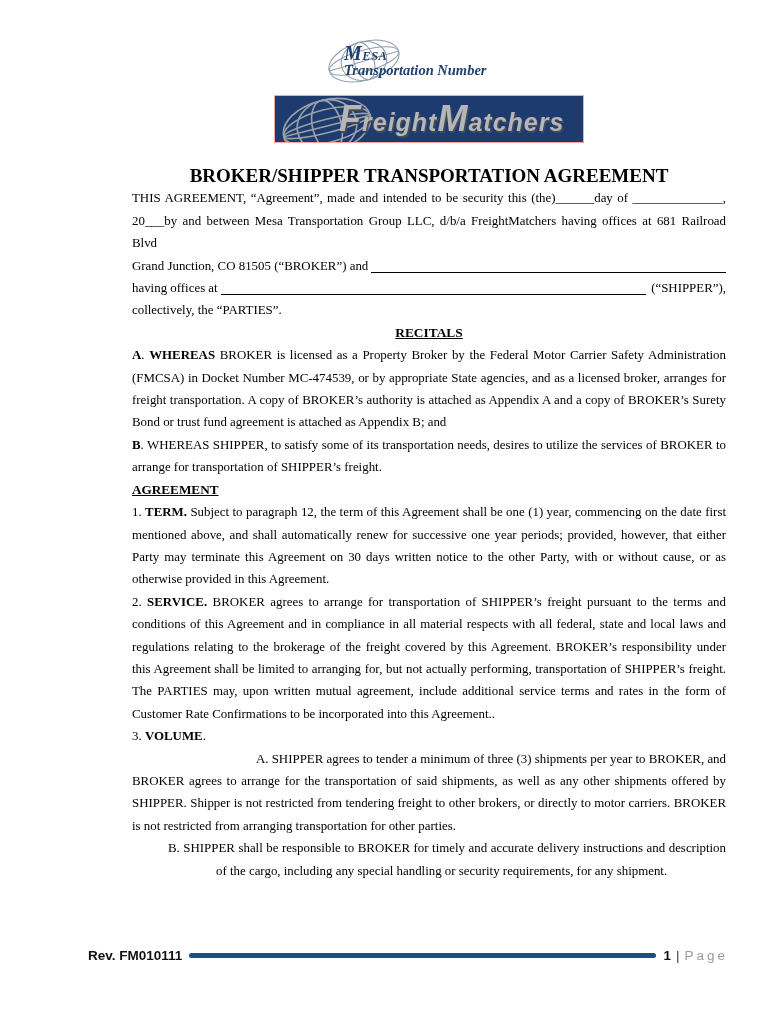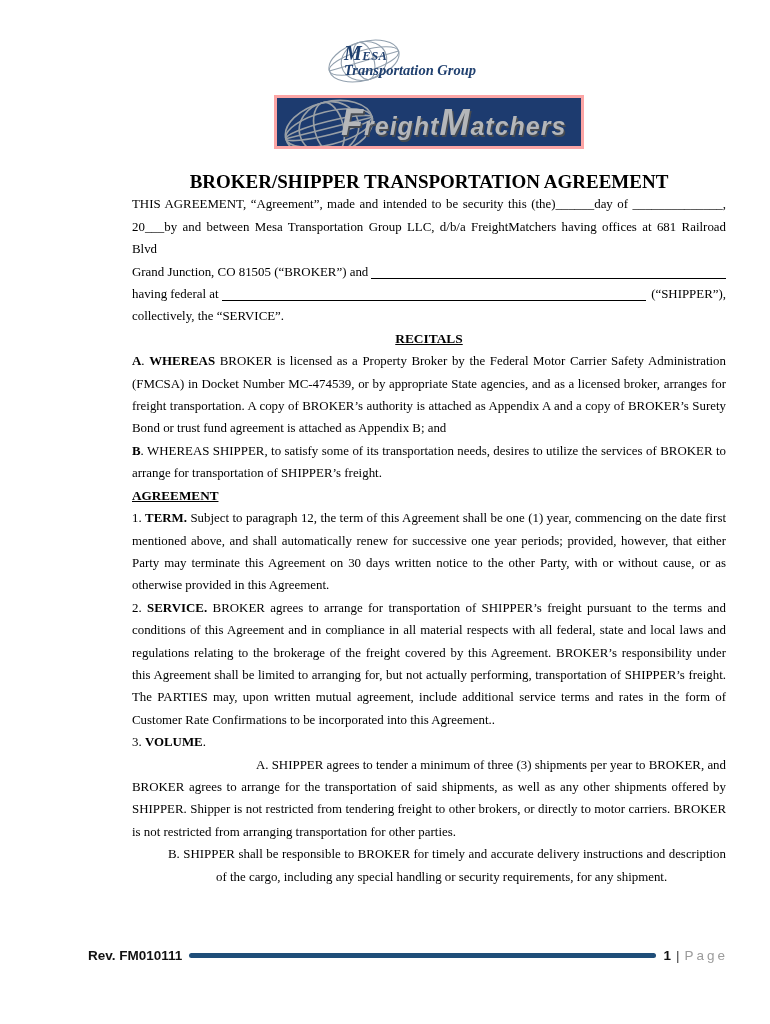--- a/index.html
+++ b/index.html
@@ -8,21 +8,21 @@
     font-family:"Liberation Serif",serif;color:#000;margin:12px auto;overflow:hidden;padding-left:44px;
   }
   
   .header{padding-top:30px;}
   .mesa{position:relative;width:210px;height:48px;margin:0 auto;}
   .mesa-globe{position:absolute;left:-6px;top:-4px;width:92px;height:46px;}
   .mesa-text{position:absolute;left:20px;top:0;color:#20406f;font-style:italic;font-weight:bold;}
   .mesa-name{font-size:12.5px;line-height:22px;letter-spacing:.5px;white-space:nowrap;}
   .mesa-name .big{font-size:20px;}
   .mesa-sub{font-size:14.5px;line-height:15px;margin-top:-4px;white-space:nowrap;}
-  .fm{position:relative;width:310px;height:54px;margin:5px auto 0;background:#1d3b6f;border:3px solid #fca5a5;box-sizing:border-box;overflow:hidden;}
+  .fm{position:relative;width:310px;height:48px;margin:5px auto 0;background:#1d3b6f;border:1px solid #fca5a5;box-sizing:border-box;overflow:hidden;}
   .fm-globe{position:absolute;left:0px;top:1px;width:104px;height:58px;}
   .fm-text{position:absolute;left:64px;bottom:5px;font-family:"Liberation Sans",sans-serif;
     font-style:italic;font-weight:bold;color:#b4b6b9;white-space:nowrap;letter-spacing:1px;
     text-shadow:1.5px 1.5px 0 #474b51;line-height:1;}
   .fm-text .cap{font-size:36px;}
   .fm-text .low{font-size:25px;}
   
   .content{margin:22px 88px 0;font-size:12.9px;line-height:22.4px;text-align:justify;}
   .content p{margin:0;}
   .doc-title{font-size:19px;font-weight:bold;text-align:center;margin:0;line-height:22.4px;}
@@ -60,21 +60,21 @@
         <g transform="rotate(-16 50 30)" fill="none" stroke="#92a0ae" stroke-width="1.4">
           <ellipse cx="50" cy="30" rx="47" ry="25"></ellipse>
           <ellipse cx="50" cy="30" rx="30" ry="25"></ellipse>
           <ellipse cx="50" cy="30" rx="13" ry="25"></ellipse>
           <ellipse cx="50" cy="30" rx="47" ry="14"></ellipse>
           <line x1="3" y1="30" x2="97" y2="30"></line>
         </g>
       </svg>
       <div class="mesa-text">
         <div class="mesa-name"><span class="big">M</span><span>ESA</span></div>
-        <div class="mesa-sub">Transportation Group</div>
+        <div class="mesa-sub">Transportation Number</div>
       </div>
     </div>
 
     <div class="fm">
       <svg class="fm-globe" viewBox="0 0 100 60">
         <g transform="rotate(-14 50 30)" fill="none" stroke="#9aa0a6" stroke-width="1.7">
           <ellipse cx="50" cy="30" rx="46" ry="27"></ellipse>
           <ellipse cx="50" cy="30" rx="31" ry="27"></ellipse>
           <ellipse cx="50" cy="30" rx="15" ry="27"></ellipse>
           <ellipse cx="50" cy="30" rx="46" ry="17"></ellipse>
@@ -91,25 +91,25 @@
 
     <h1 class="doc-title">BROKER/SHIPPER TRANSPORTATION AGREEMENT</h1>
 
     <p class="jl">THIS AGREEMENT, “Agreement”, made and intended to be security this (the)______day of ______________,</p>
     <p class="jl">20___by and between Mesa Transportation Group LLC, d/b/a FreightMatchers having offices at 681 Railroad Blvd</p>
     <div class="flexline">
       <span class="txt">Grand Junction, CO 81505 (“BROKER”) and</span>
       <span class="fill"></span>
     </div>
     <div class="flexline">
-      <span class="txt">having federal at</span>
+      <span class="txt">having offices at</span>
       <span class="fill"></span>
       <span class="txt suffix">(“SHIPPER”),</span>
     </div>
-    <p class="leftline">collectively, the “SERVICE”.</p>
+    <p class="leftline">collectively, the “PARTIES”.</p>
 
     <h2 class="center-head">RECITALS</h2>
 
     <p><span class="bold">A</span><span>. </span><span class="bold">WHEREAS</span><span> BROKER is licensed as a Property Broker by the Federal Motor Carrier Safety Administration (FMCSA) in Docket Number MC-474539, or by appropriate State agencies, and as a licensed broker, arranges for freight transportation. A copy of BROKER’s authority is attached as Appendix A and a copy of BROKER’s Surety Bond or trust fund agreement is attached as Appendix B; and</span></p>
 
     <p><span class="bold">B</span><span>. WHEREAS SHIPPER, to satisfy some of its transportation needs, desires to utilize the services of BROKER to arrange for transportation of SHIPPER’s freight.</span></p>
 
 
     <h2 class="left-head">AGREEMENT</h2>
 

